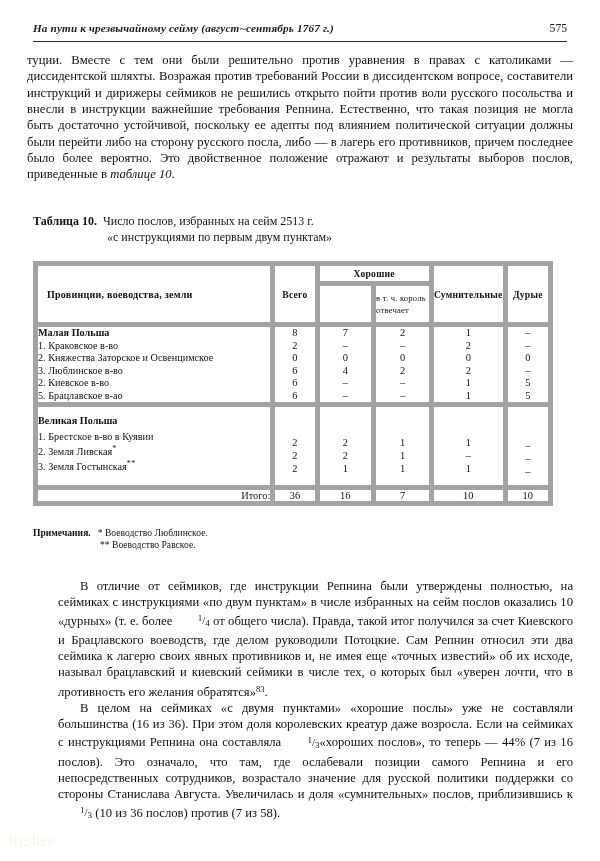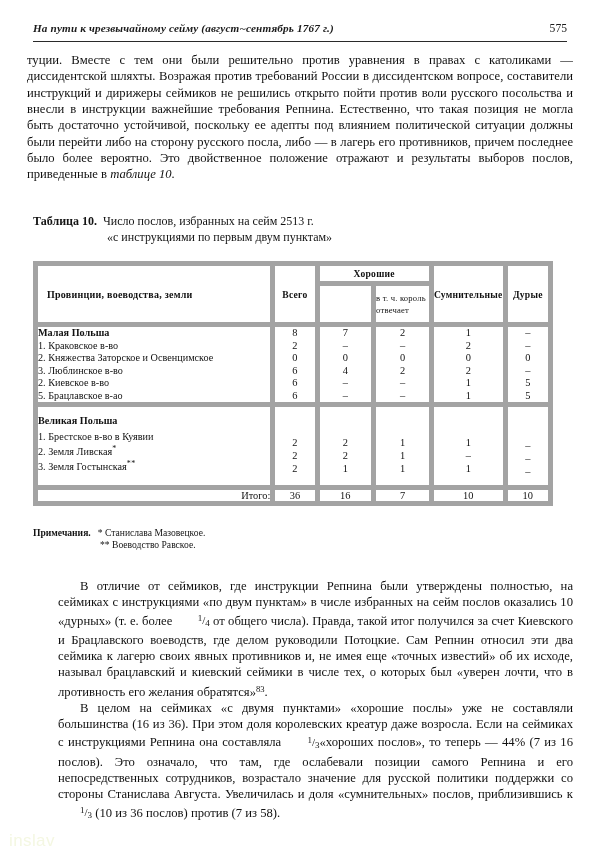--- a/index.html
+++ b/index.html
@@ -339,21 +339,21 @@
           <td class="total-v">16</td>
           <td class="total-v">7</td>
           <td class="total-v">10</td>
           <td class="total-v">10</td>
         </tr>
       </tbody>
     </table>
   </div>
 
   <div class="notes">
-    <div class="notes-l1"><span class="notes-label">Примечания.</span><span>* Станислава Мазовецкое.</span></div>
+    <div class="notes-l1"><span class="notes-label">Примечания.</span><span>* Воеводство Люблинское.</span></div>
     <div class="notes-l2">** Воеводство Равское.</div>
   </div>
 
   <div class="col" style="top:578px;">
     <p class="body indent"><span>В отличие от сеймиков, где инструкции Репнина были утверждены полностью, на сеймиках с инструкциями «по двум пунктам» в числе избранных на сейм послов оказались 10 «дурных» (т. е. более </span><span class="frac"><sup>1</sup><span class="slash">/</span><sub>4</sub></span><span> от общего числа). Правда, такой итог получился за счет Киевского и Брацлавского воеводств, где делом руководили Потоцкие. Сам Репнин относил эти два сеймика к лагерю своих явных противников и, не имея еще «точных известий» об их исходе, называл брацлавский и киевский сеймики в числе тех, о которых был «уверен лочти, что в лротивность его желания обратятся»</span><sup class="note">83</sup><span>.</span></p>
 
     <p class="body indent"><span>В целом на сеймиках «с двумя пунктами» «хорошие послы» уже не составляли большинства (16 из 36). При этом доля королевских креатур даже возросла. Если на сеймиках с инструкциями Репнина она составляла </span><span class="frac"><sup>1</sup><span class="slash">/</span><sub>3</sub></span><span>«хороших послов», то теперь — 44% (7 из 16 послов). Это означало, что там, где ослабевали позиции самого Репнина и его непосредственных сотрудников, возрастало значение для русской политики поддержки со стороны Станислава Августа. Увеличилась и доля «сумнительных» послов, приблизившись к </span><span class="frac"><sup>1</sup><span class="slash">/</span><sub>3</sub></span><span> (10 из 36 послов) против (7 из 58).</span></p>
   </div>
 
   <div class="wm">inslav</div>

